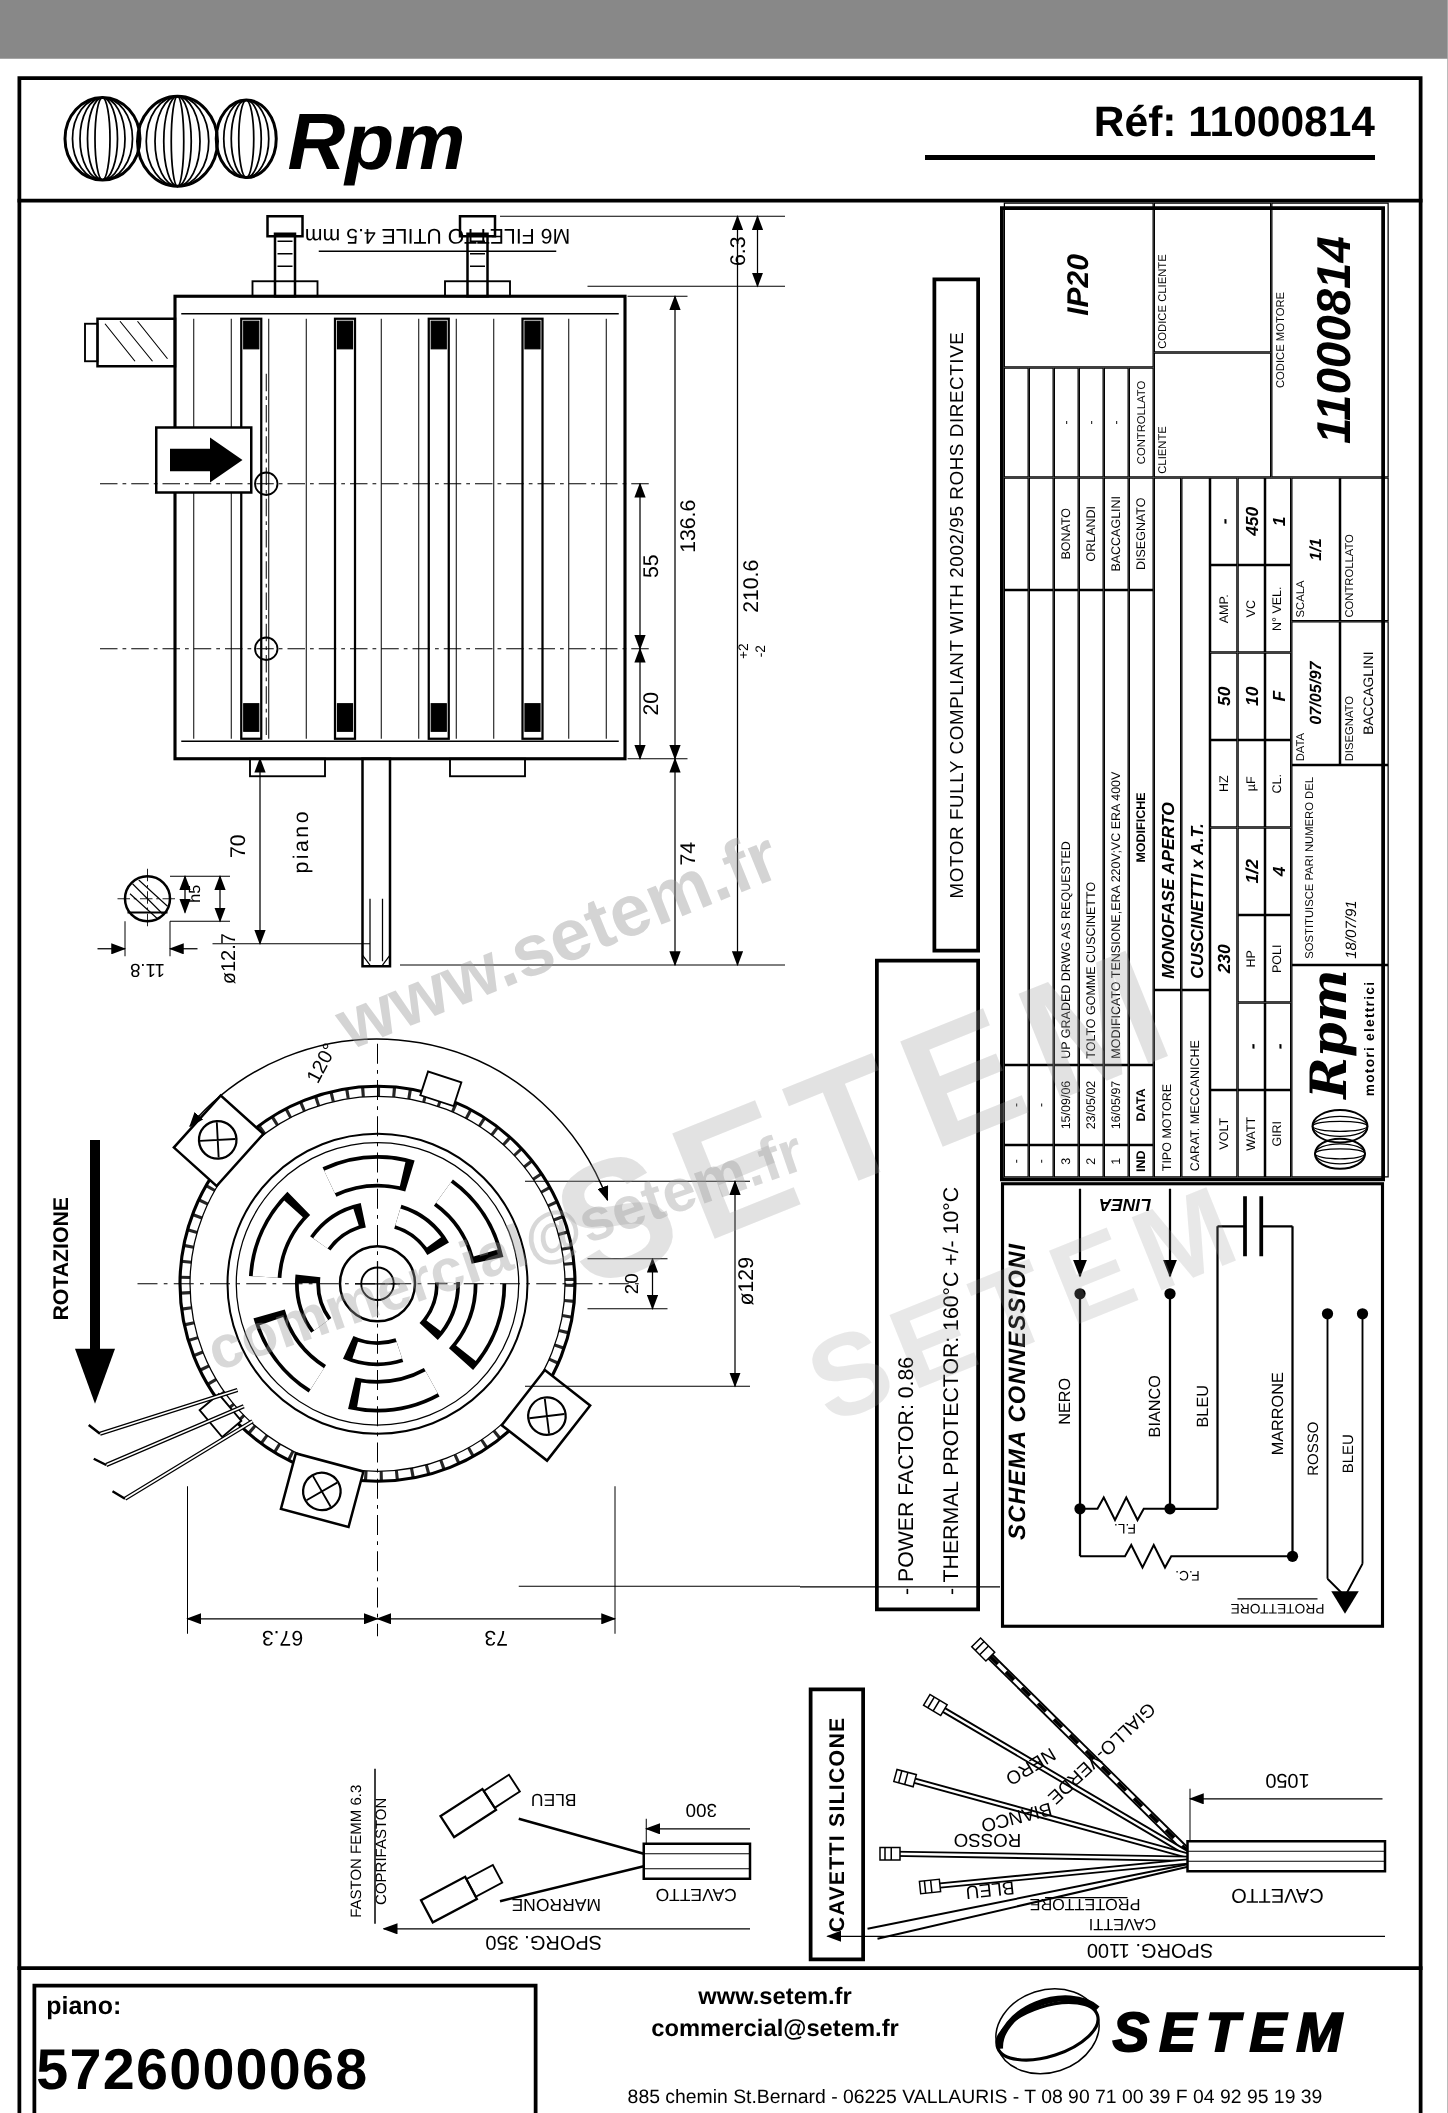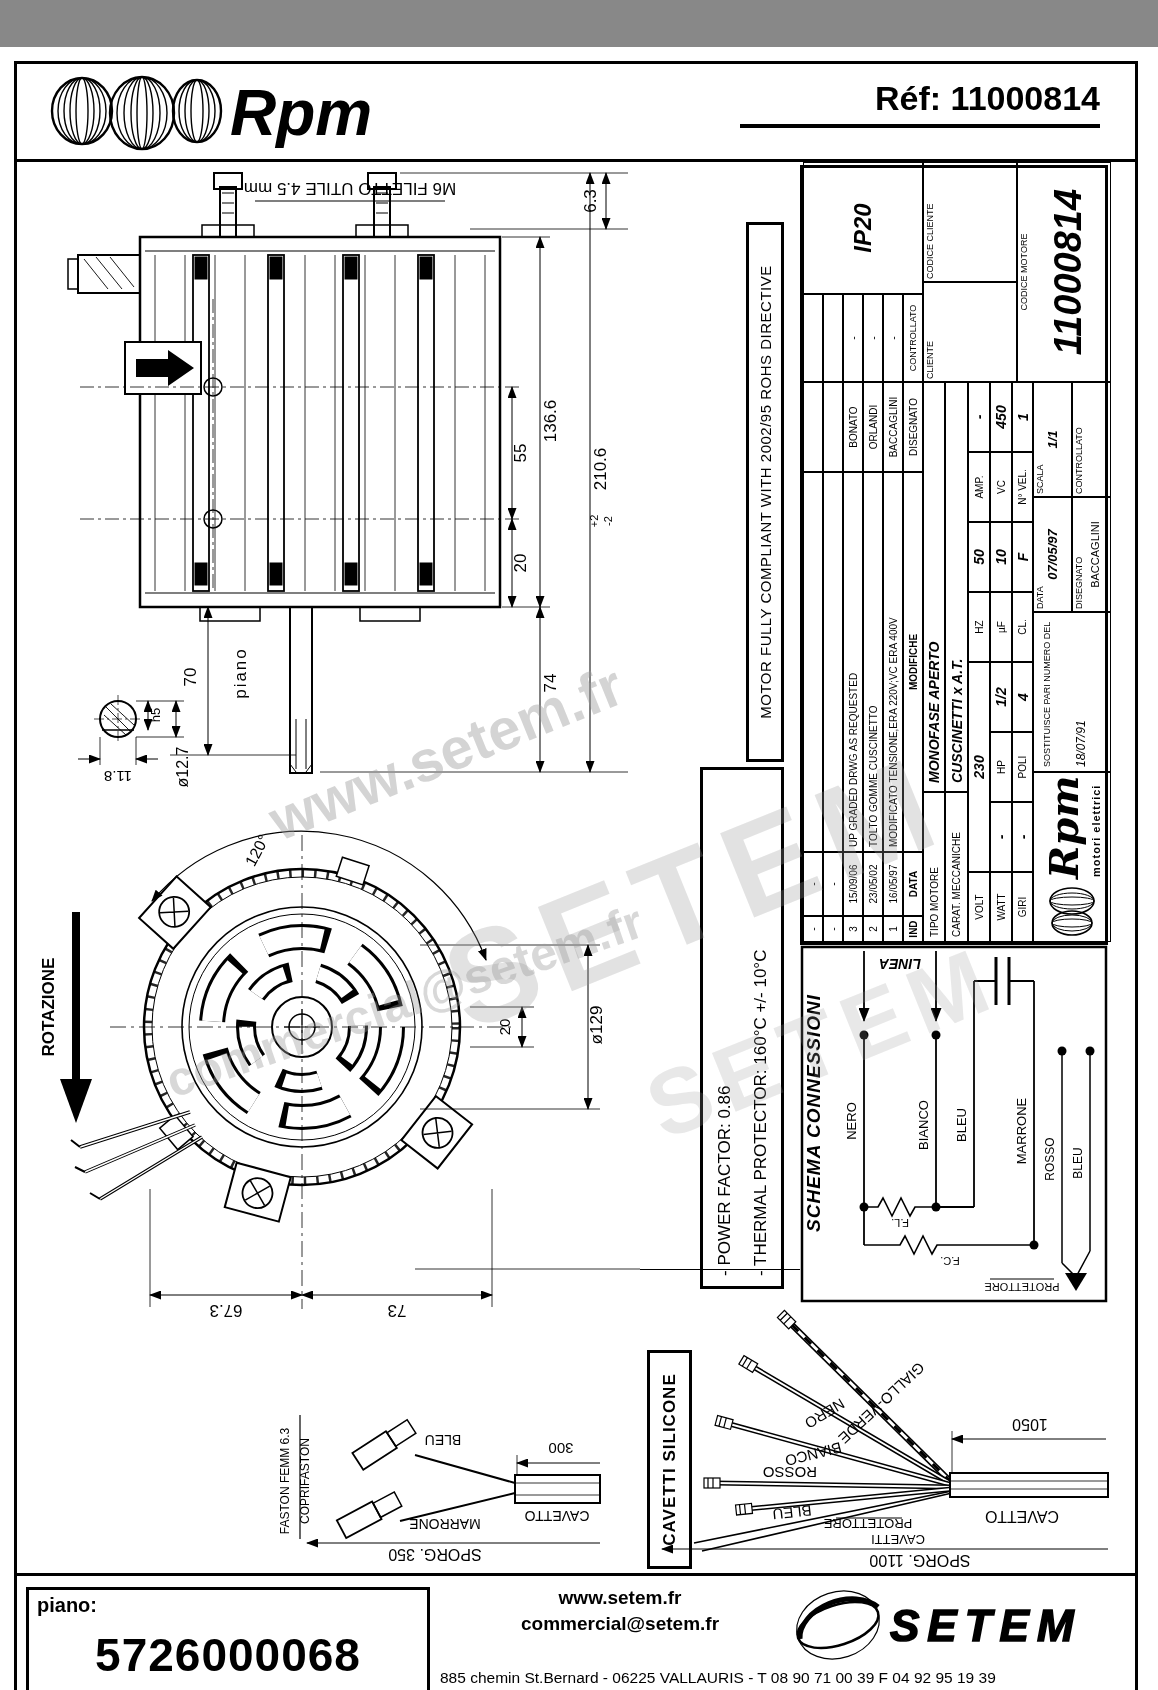--- a/index.html
+++ b/index.html
@@ -13,21 +13,21 @@
   .boxed{border:3px solid #000;box-sizing:border-box;display:flex;align-items:center;justify-content:center;}
   
   .tb{position:relative;width:780px;height:308px;background:transparent;}
   .cell{position:absolute;border:1.6px solid #000;box-sizing:border-box;font-size:10px;overflow:hidden;}
   .cell .lab{position:absolute;left:2px;top:1px;font-size:9px;white-space:nowrap;}
   .cell .ctr{position:absolute;inset:0;display:flex;align-items:center;justify-content:center;}
   .iv{font-style:italic;font-weight:bold;}
   .wm{position:absolute;font-weight:700;color:#9a9a9a;white-space:nowrap;z-index:40;pointer-events:none;transform-origin:0 50%;}
   svg{overflow:visible;}
   svg text{font-family:"Liberation Sans",sans-serif;fill:#000;}
-  .footer-big{font-weight:bold;font-size:46px;letter-spacing:1px;text-align:center;}
+  .footer-big{font-weight:bold;font-size:46px;letter-spacing:1px;}
 </style>
 </head>
 <body>
 
 <div class="page">
   <div class="frame"></div>
   <div class="hline" style="left:14px;top:112px;width:1124px;"></div>
   <div class="hline" style="left:14px;top:1526px;width:1124px;"></div>
 
   <svg class="abs" style="left:34px;top:20px;" width="340" height="86" viewBox="0 0 340 86">
@@ -647,21 +647,21 @@
   </svg>
 
   <div class="abs" style="left:26px;top:1540px;width:404px;height:122px;border:3px solid #000;box-sizing:border-box;">
     <div style="position:absolute;left:8px;top:4px;font-size:20px;font-weight:bold;">piano:</div>
     <div class="footer-big" style="margin-top:38px;">5726000068</div>
   </div>
   <div class="abs" style="left:450px;top:1538px;width:340px;text-align:center;">
     <div style="font-size:19px;font-weight:bold;line-height:26px;">www.setem.fr</div>
     <div style="font-size:19px;font-weight:bold;line-height:26px;">commercial@setem.fr</div>
   </div>
-  <div class="abs" style="left:440px;top:1622px;width:640px;font-size:15.5px;">885 chemin St.Bernard  -  06225 VALLAURIS  -  T 08 90 71 00 39   F 04 92 95 19 39</div>
+  <div class="abs" style="left:460px;top:1622px;width:640px;text-align:center;font-size:15.5px;">885 chemin St.Bernard  -  06225 VALLAURIS  -  T 08 90 71 00 39   F 04 92 95 19 39</div>
   <svg class="abs" style="left:790px;top:1532px;" width="350" height="86" viewBox="0 0 350 86">
     <g fill="none" stroke="#000">
       <ellipse cx="48" cy="46" rx="42" ry="20" transform="rotate(-18 48 46)" stroke-width="2.5"></ellipse>
       <ellipse cx="48" cy="46" rx="42" ry="33" transform="rotate(-18 48 46)" stroke-width="1.2"></ellipse>
       <path d="M10,60 A44,30 -18 0 1 88,28" stroke-width="5"></path>
     </g>
     <text x="100" y="62" font-size="44" font-style="italic" font-weight="bold" letter-spacing="8" fill="#fff" stroke="#000" stroke-width="1.6">SETEM</text>
   </svg>
 </div>
 

